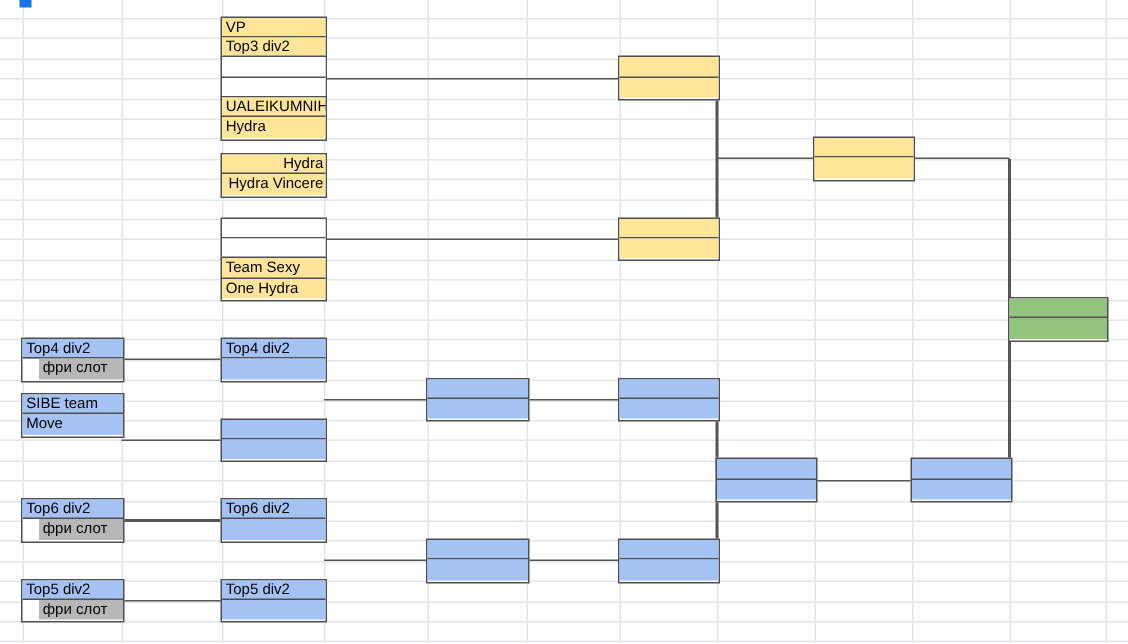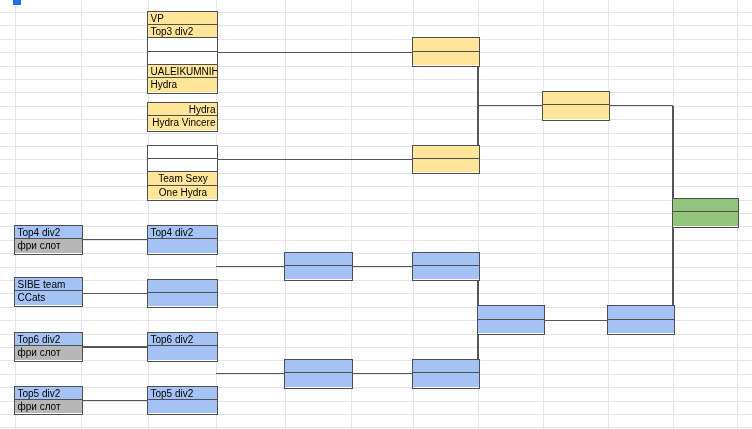--- a/index.html
+++ b/index.html
@@ -12,21 +12,21 @@
   .conn{position:absolute;background:var(--connector,#555);}
   .pair{position:absolute;border:1.5px solid var(--cellborder,#4f4f4f);box-sizing:border-box;background:#fff;}
   .cell{
     height:13.4px;box-sizing:border-box;padding:0 1px 0 3px;
     font-size:10px;line-height:13px;color:var(--text,#000);
     white-space:nowrap;overflow:hidden;
   }
   .cell:first-child{border-bottom:1.4px solid var(--cellborder,#4f4f4f);}
   .f-yellow{background:var(--yellow,#ffe599);}
   .f-blue{background:var(--blue,#a4c2f4);}
-  .f-gray{background:var(--gray,#b7b7b7);}
+  .f-gray{background:var(--gray,#b7b7b7);margin-left:11px;}
   .f-green{background:var(--green,#93c47d);}
   .f-white{background:#ffffff;}
   .marker{position:absolute;left:13px;top:0;width:8px;height:5px;background:#1a73e8;}
   .layer{position:absolute;left:0;top:0;width:100%;height:100%;}
 </style>
 </head>
 <body>
 
 <div class="sheet">
   <div class="layer" id="grid-layer">
@@ -115,43 +115,43 @@
         <div class="cell f-yellow"></div>
       </div>
       <div class="pair" style="left: 146.5px; top: 102px; width: 71px; height: 29.8px; text-align: right;">
         <div class="cell f-yellow">Hydra</div>
         <div class="cell f-yellow">Hydra Vincere</div>
       </div>
       <div class="pair" style="left: 146.5px; top: 144.5px; width: 71px; height: 29.8px;">
         <div class="cell f-white"></div>
         <div class="cell f-white"></div>
       </div>
-      <div class="pair" style="left: 146.5px; top: 171.3px; width: 71px; height: 29.8px; text-align: center;">
+      <div class="pair" style="left: 146.5px; top: 171.3px; width: 71px; height: 29.8px;">
         <div class="cell f-yellow">Team Sexy</div>
         <div class="cell f-yellow">One Hydra</div>
       </div>
       <div class="pair" style="left: 411.5px; top: 144.5px; width: 68px; height: 29.8px;">
         <div class="cell f-yellow"></div>
         <div class="cell f-yellow"></div>
       </div>
       <div class="pair" style="left: 671.5px; top: 198.1px; width: 67px; height: 29.8px;">
         <div class="cell f-green"></div>
         <div class="cell f-green"></div>
       </div>
       <div class="pair" style="left: 13.5px; top: 224.9px; width: 69px; height: 29.8px;">
         <div class="cell f-blue">Top4 div2</div>
         <div class="cell f-gray">фри слот</div>
       </div>
       <div class="pair" style="left: 146.5px; top: 224.9px; width: 71px; height: 29.8px;">
         <div class="cell f-blue">Top4 div2</div>
         <div class="cell f-blue"></div>
       </div>
-      <div class="pair" style="left: 13.5px; top: 277px; width: 69px; height: 29.8px;">
+      <div class="pair" style="left: 13.5px; top: 262px; width: 69px; height: 29.8px;">
         <div class="cell f-blue">SIBE team</div>
-        <div class="cell f-blue">CCats</div>
+        <div class="cell f-blue">Move</div>
       </div>
       <div class="pair" style="left: 146.5px; top: 278.5px; width: 71px; height: 29.8px;">
         <div class="cell f-blue"></div>
         <div class="cell f-blue"></div>
       </div>
       <div class="pair" style="left: 283.5px; top: 251.7px; width: 69px; height: 29.8px;">
         <div class="cell f-blue"></div>
         <div class="cell f-blue"></div>
       </div>
       <div class="pair" style="left: 411.5px; top: 251.7px; width: 68px; height: 29.8px;">

